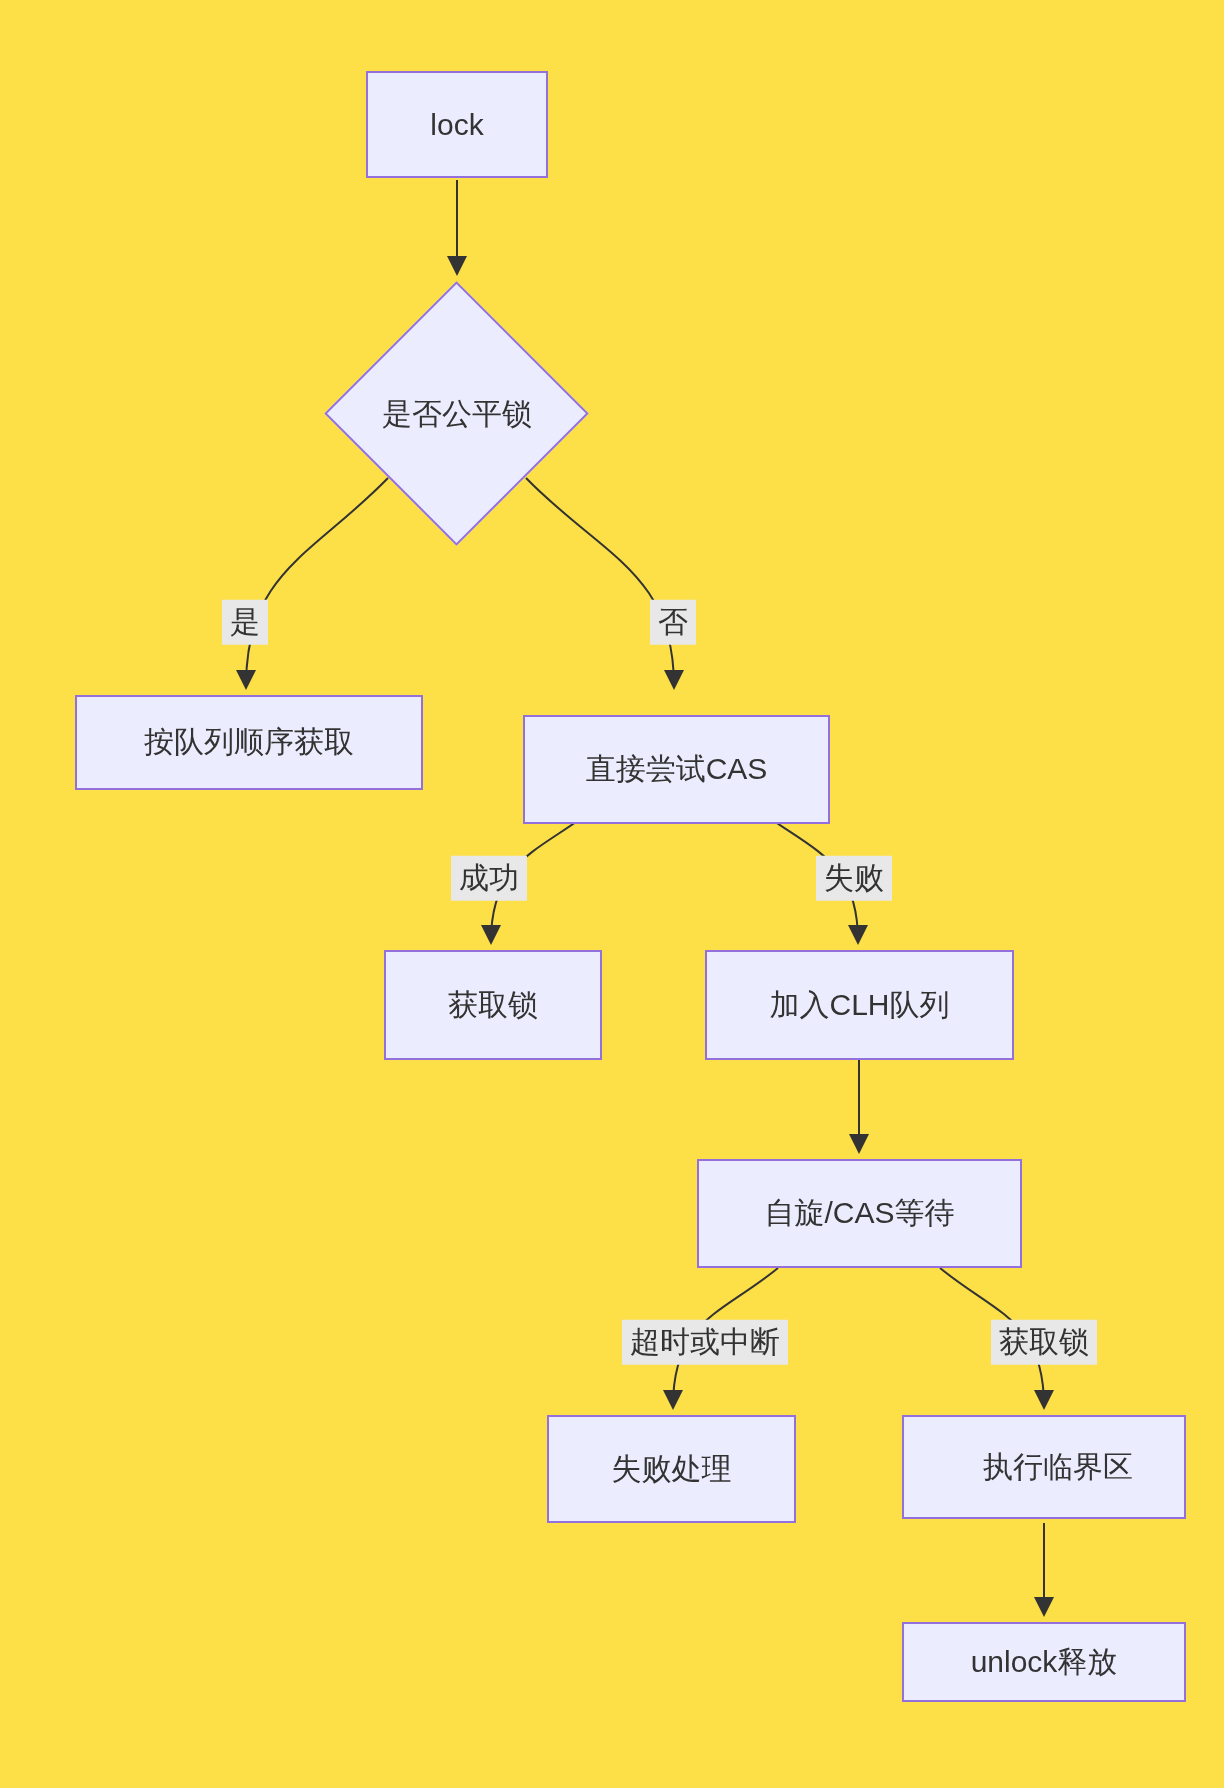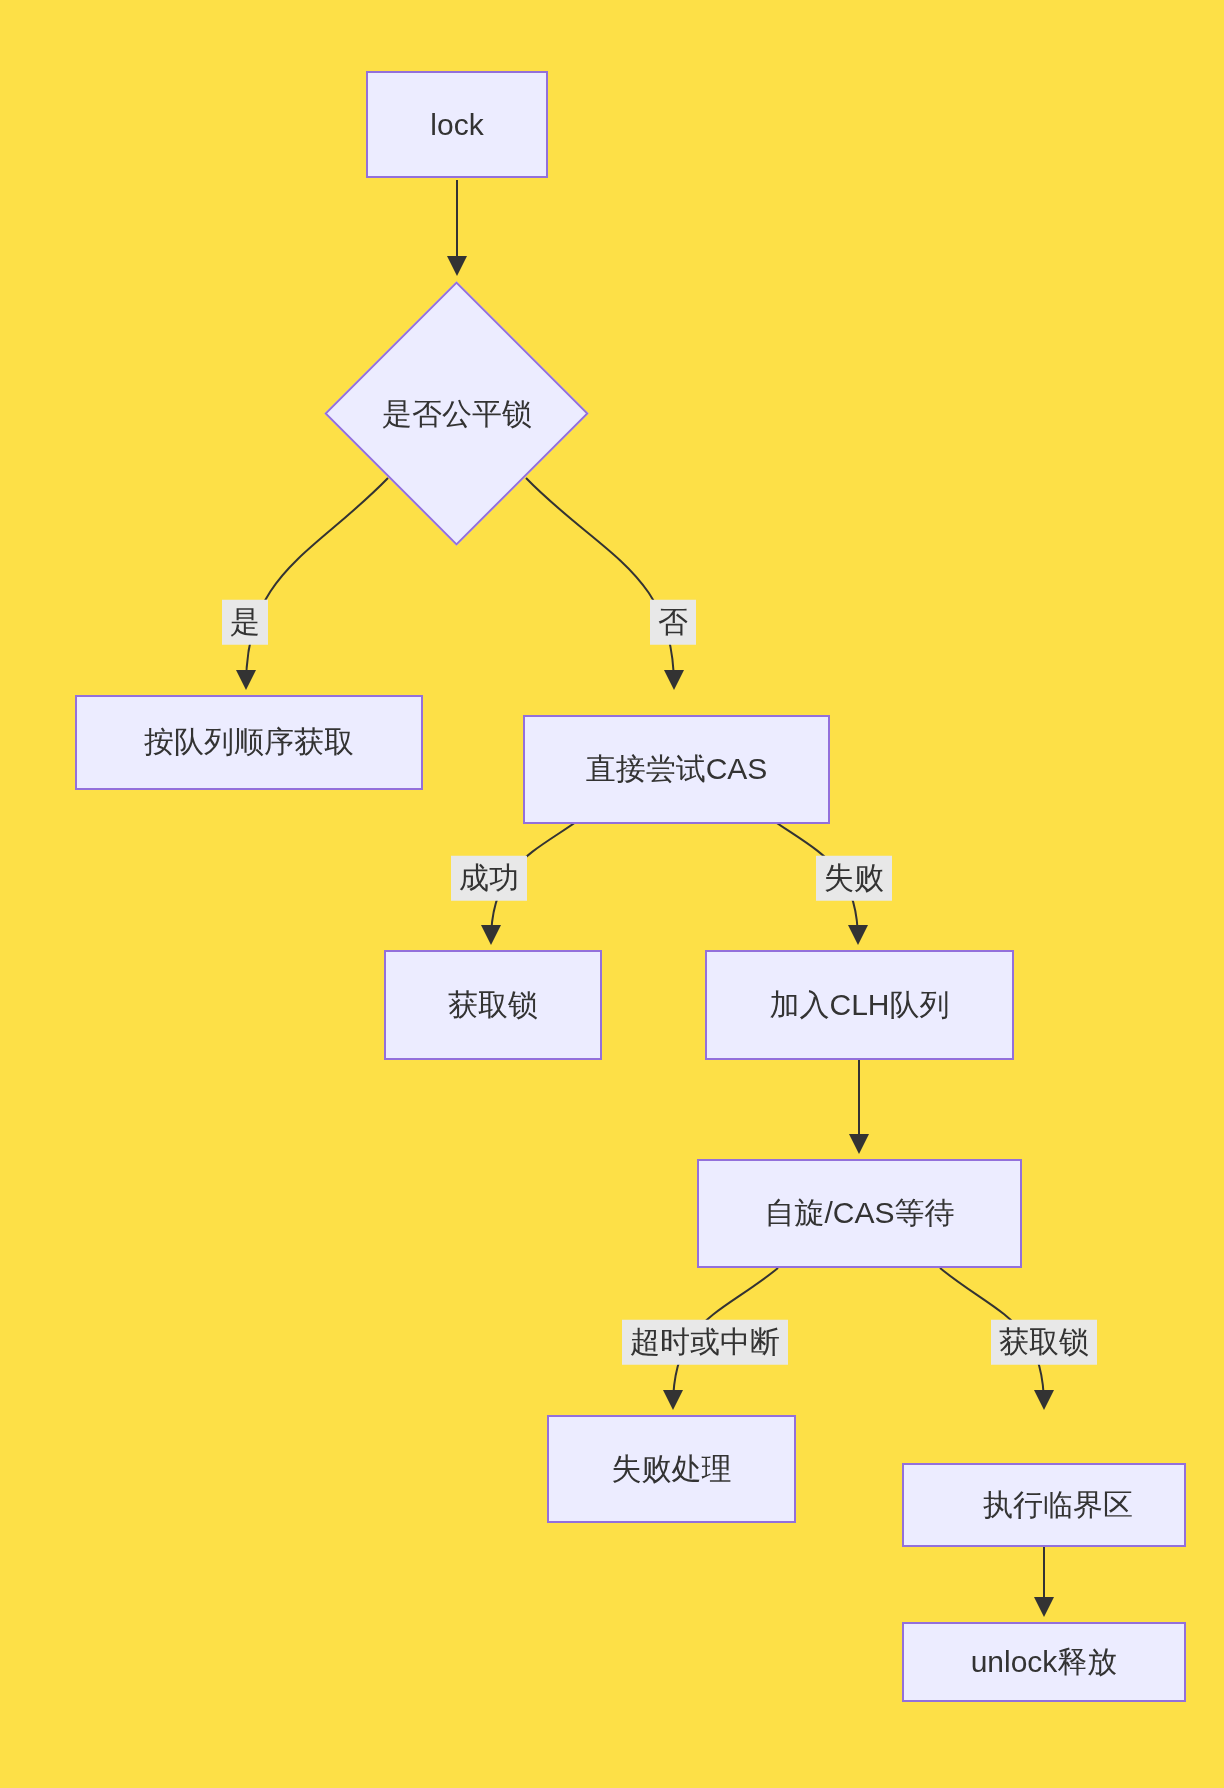--- a/index.html
+++ b/index.html
@@ -117,21 +117,21 @@
   </div>
 
   <div class="node" style="left:705px; top:950px; width:309px; height:110px;">
     <span>加入CLH队列</span>
   </div>
 
   <div class="node" style="left:547px; top:1415px; width:249px; height:108px;">
     <span>失败处理</span>
   </div>
 
-  <div class="node" style="left:902px; top:1463px; width:284px; height:84px;padding-left:28px;">
+  <div class="node" style="left:902px; top:1415px; width:284px; height:104px;padding-left:28px;">
     <span>执行临界区</span>
   </div>
 
   <div class="node" style="left:902px; top:1622px; width:284px; height:80px;">
     <span>unlock释放</span>
   </div>
 
   <div class="edge-label" style="left:245px; top:622px;">是</div>
   <div class="edge-label" style="left:673px; top:622px;">否</div>
   <div class="edge-label" style="left:489px; top:878px;text-align:right;">成功</div>

